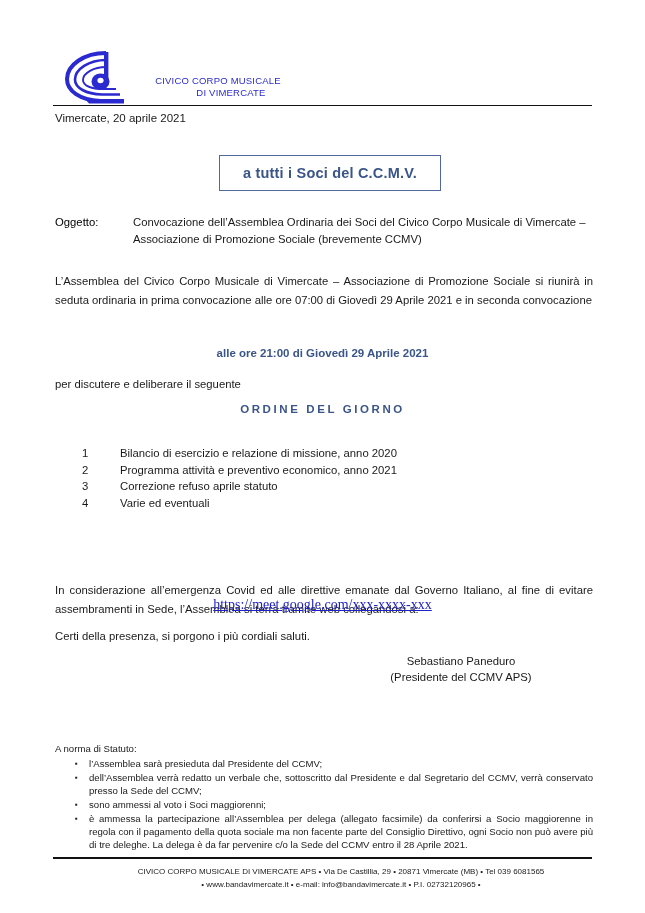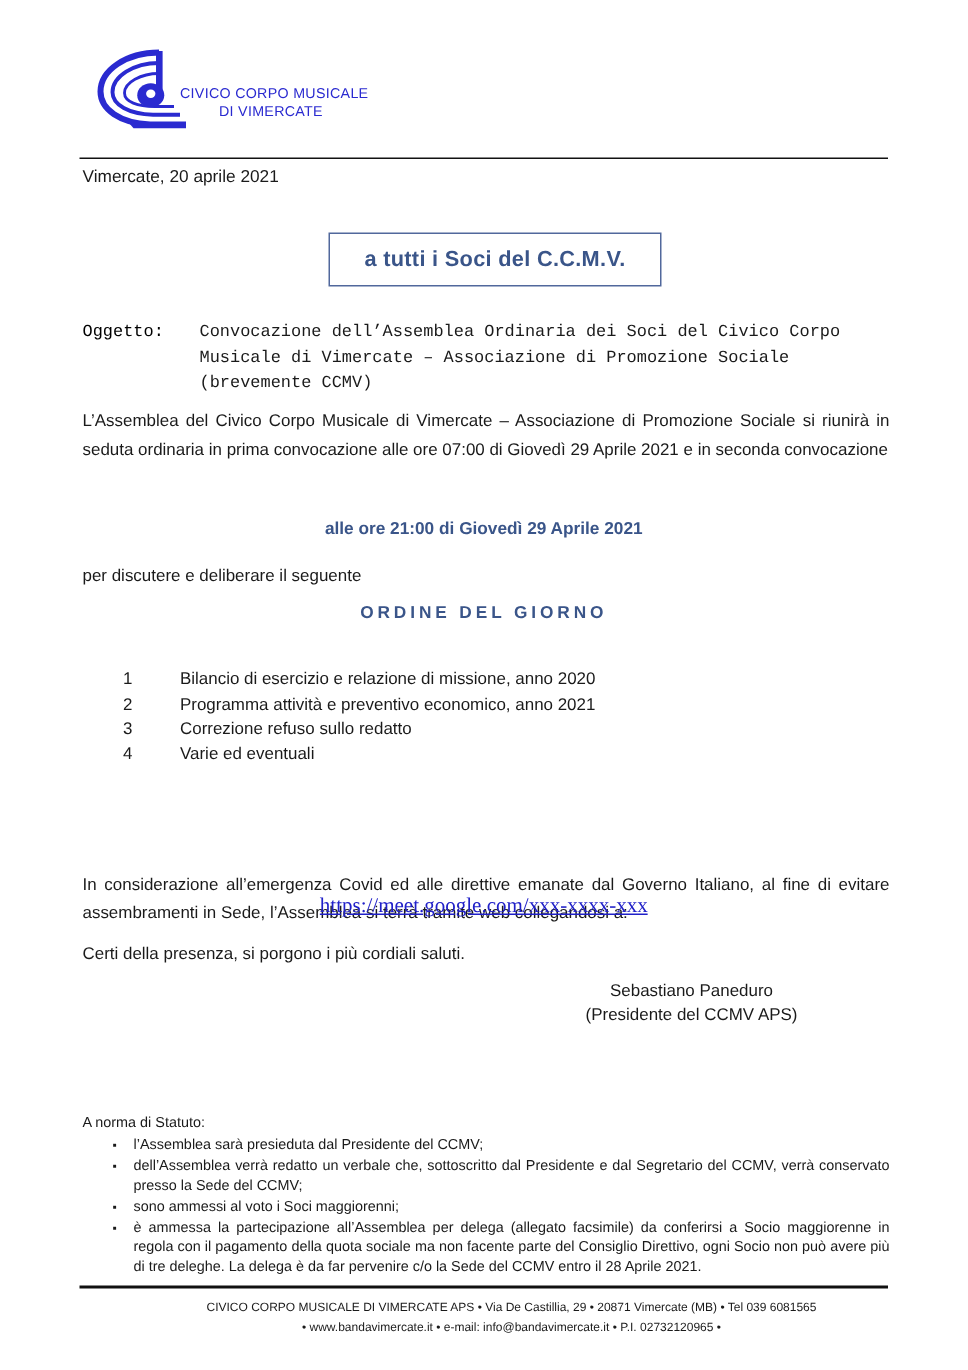--- a/index.html
+++ b/index.html
@@ -18,23 +18,24 @@
     height: 913px;
     background: #ffffff;
     box-sizing: border-box;
     overflow: hidden;
   }
 
   
   .letterhead {
     position: absolute;
     left: 0;
-    top: 0;
+    top: 18px;
     width: 565px;
     height: 100px;
+    text-align: center;
   }
   .logo-wrap {
     position: absolute;
     left: 62px;
     top: 30px;
     width: 200px;
     height: 62px;
   }
   .logo-mark {
     position: absolute;
@@ -94,21 +95,20 @@
     letter-spacing: 0.2px;
   }
 
   .oggetto-row {
     position: absolute;
     left: 55px;
     top: 214px;
     width: 540px;
     font-size: 11.3px;
     line-height: 17px;
-    font-family: Liberation Mono, monospace;
   }
   .oggetto-label {
     position: absolute;
     left: 0;
     top: 0;
     width: 78px;
   }
   .oggetto-text {
     margin-left: 78px;
     text-align: left;
@@ -314,21 +314,21 @@
     <div class="agenda-item">
       <div class="agenda-num">1</div>
       <div class="agenda-label">Bilancio di esercizio e relazione di missione, anno 2020</div>
     </div>
     <div class="agenda-item">
       <div class="agenda-num">2</div>
       <div class="agenda-label">Programma attività e preventivo economico, anno 2021</div>
     </div>
     <div class="agenda-item">
       <div class="agenda-num">3</div>
-      <div class="agenda-label">Correzione refuso sullo redatto</div>
+      <div class="agenda-label">Correzione refuso aprile statuto</div>
     </div>
     <div class="agenda-item">
       <div class="agenda-num">4</div>
       <div class="agenda-label">Varie ed eventuali</div>
     </div>
   </div>
 
   <div class="para para-covid">In considerazione all’emergenza Covid ed alle direttive emanate dal Governo Italiano, al fine di evitare assembramenti in Sede, l’Assemblea si terrà tramite web collegandosi a:</div>
 
   <div class="meet-link">

